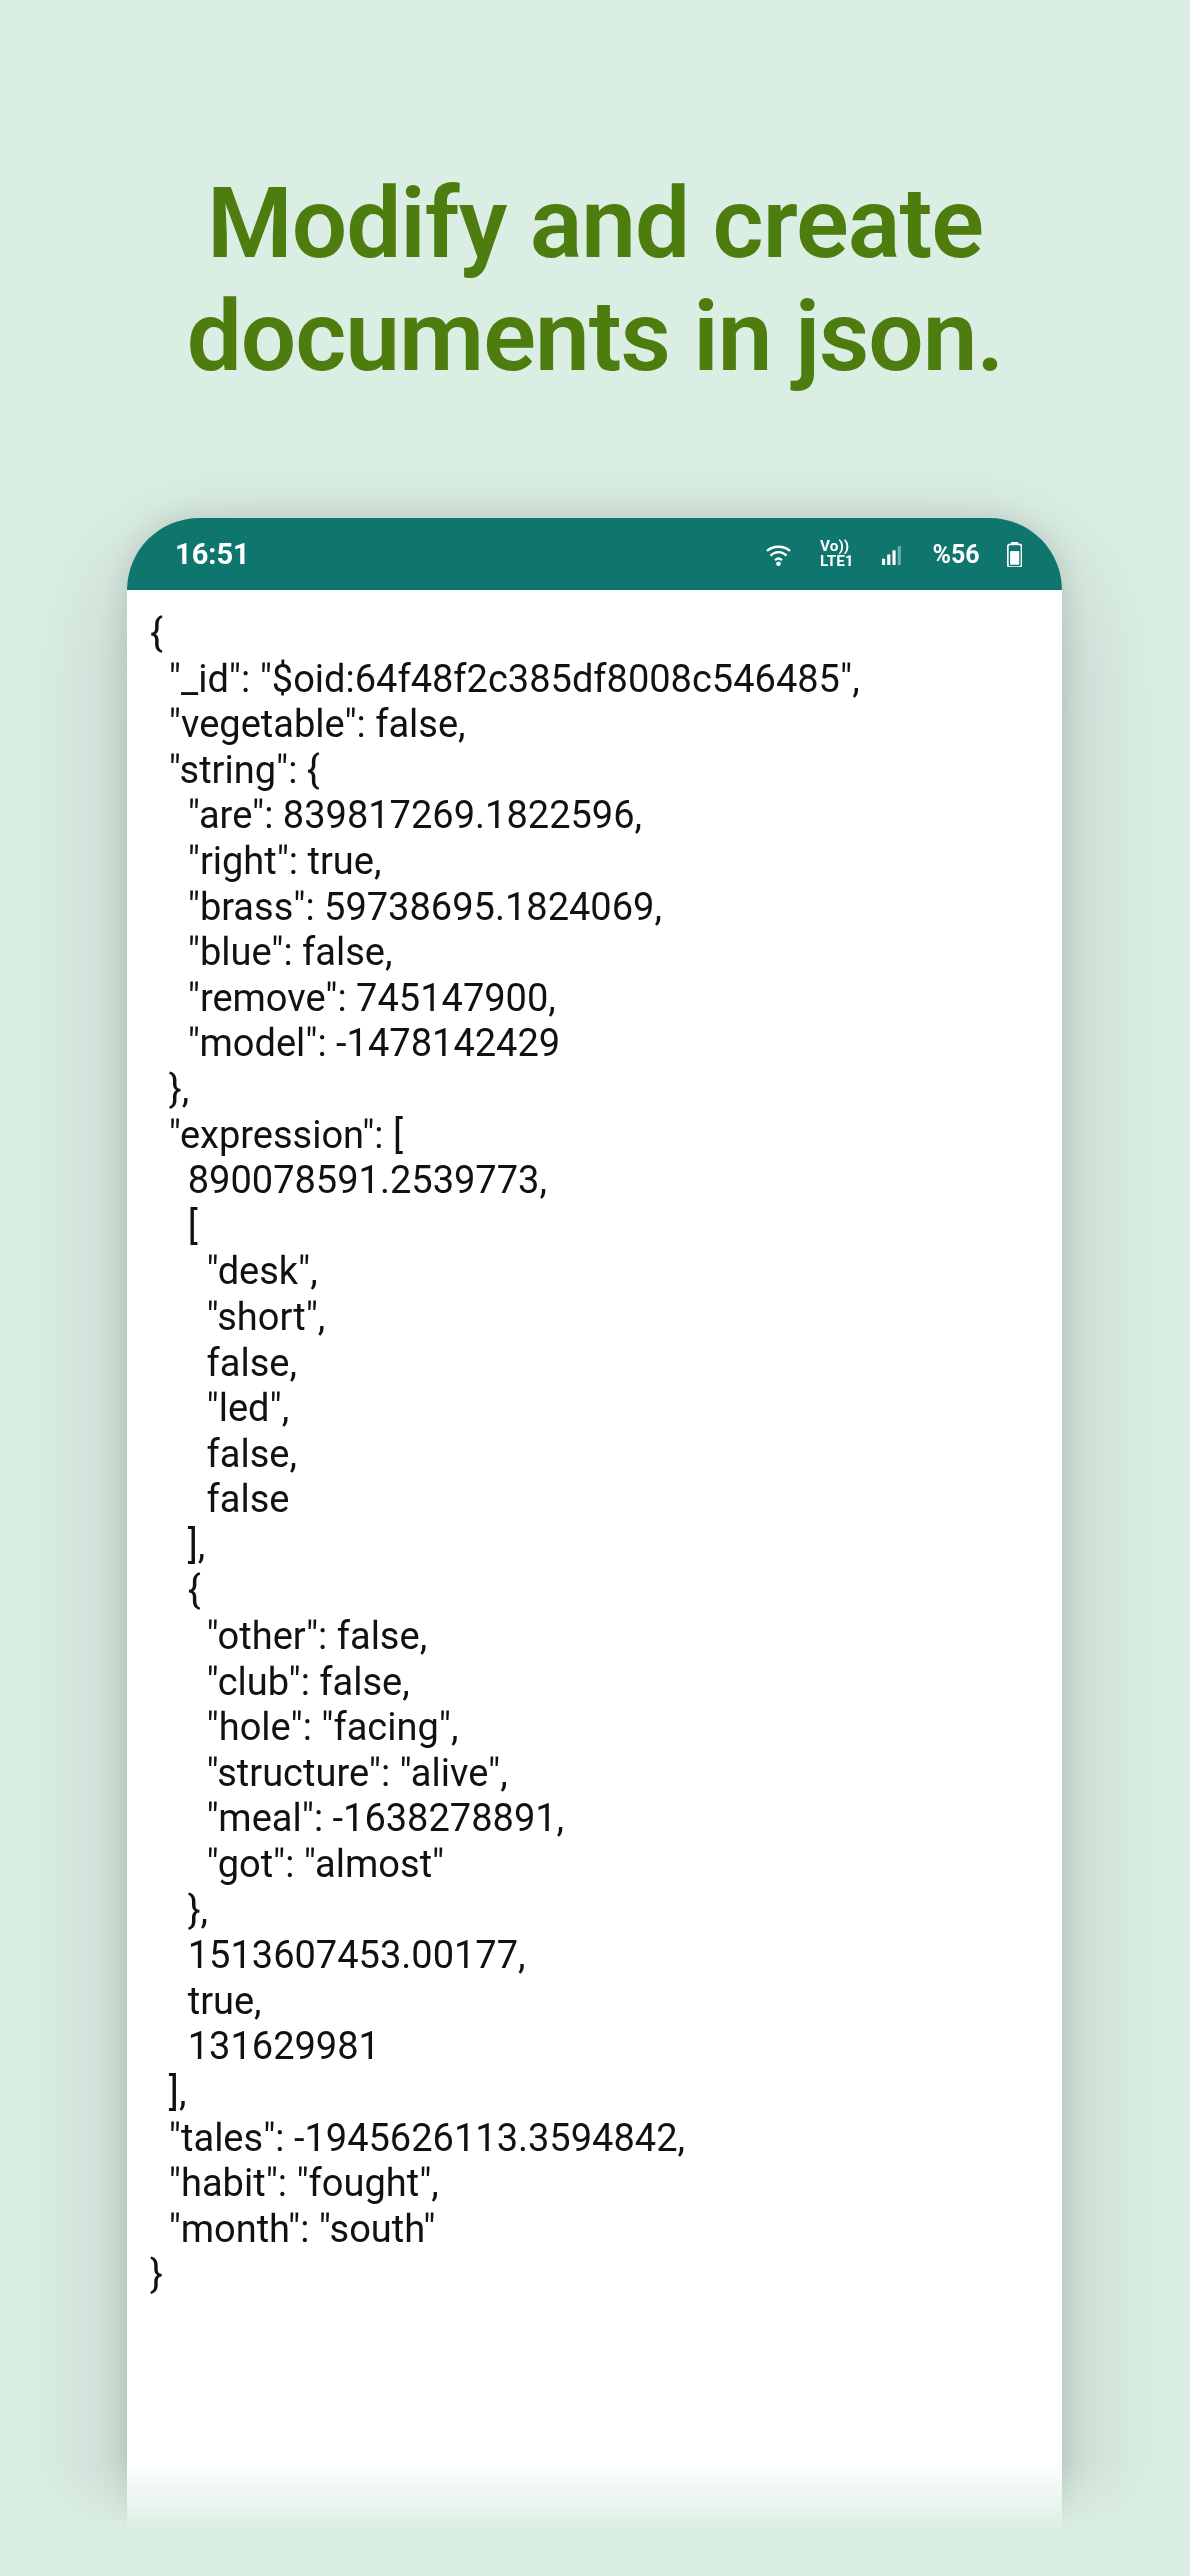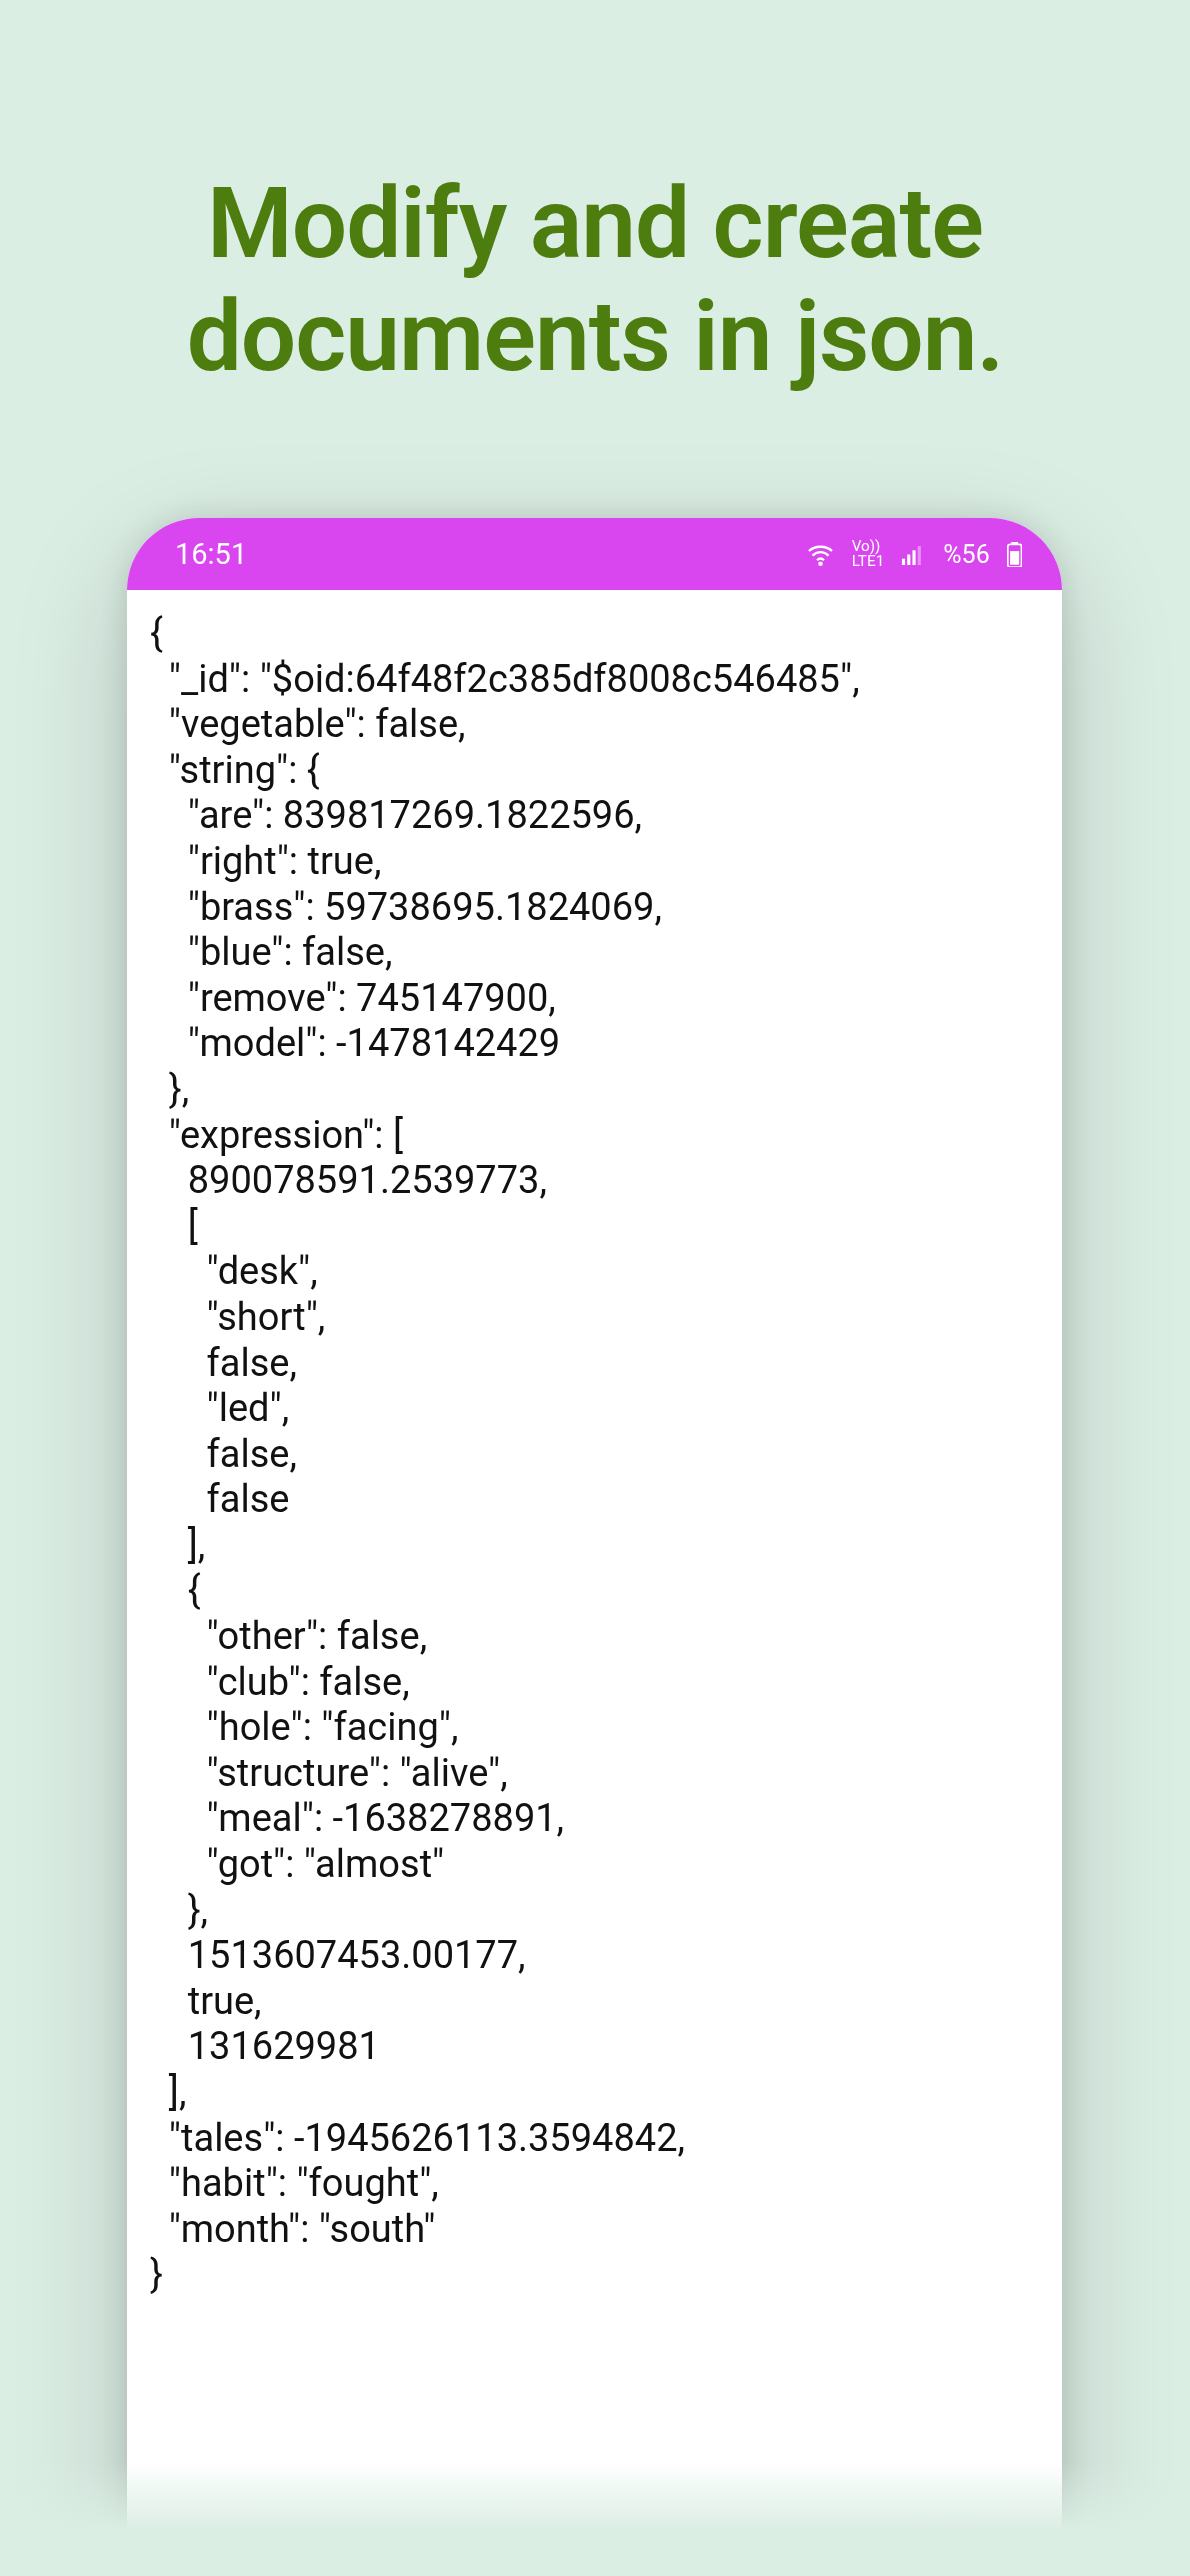--- a/index.html
+++ b/index.html
@@ -28,33 +28,33 @@
     top: 518px;
     width: 935px;
     height: 2099px;
     background: #fff;
     border-radius: 72px 72px 0 0;
     box-shadow: 0 38px 115px rgba(0,0,0,.18), 0 0 29px rgba(0,0,0,.12);
     overflow: hidden;
   }
   .statusbar {
     height: 72px;
-    background: #d946ef;
+    background: #0f766e;
     color: #fff;
     display: flex;
     align-items: center;
     justify-content: space-between;
     padding: 0 40px 0 48px;
     font-size: 29px;
-    font-weight: 400;
+    font-weight: 700;
   }
   .status-right {
     display: flex;
     align-items: center;
-    gap: 17px;
+    gap: 27px;
     font-size: 25px;
   }
   .status-right svg { display: block; }
   .appbar {
     height: 134px;
     background: #0c6f28;
     color: #fff;
     display: flex;
     align-items: center;
     padding: 0 35px;

